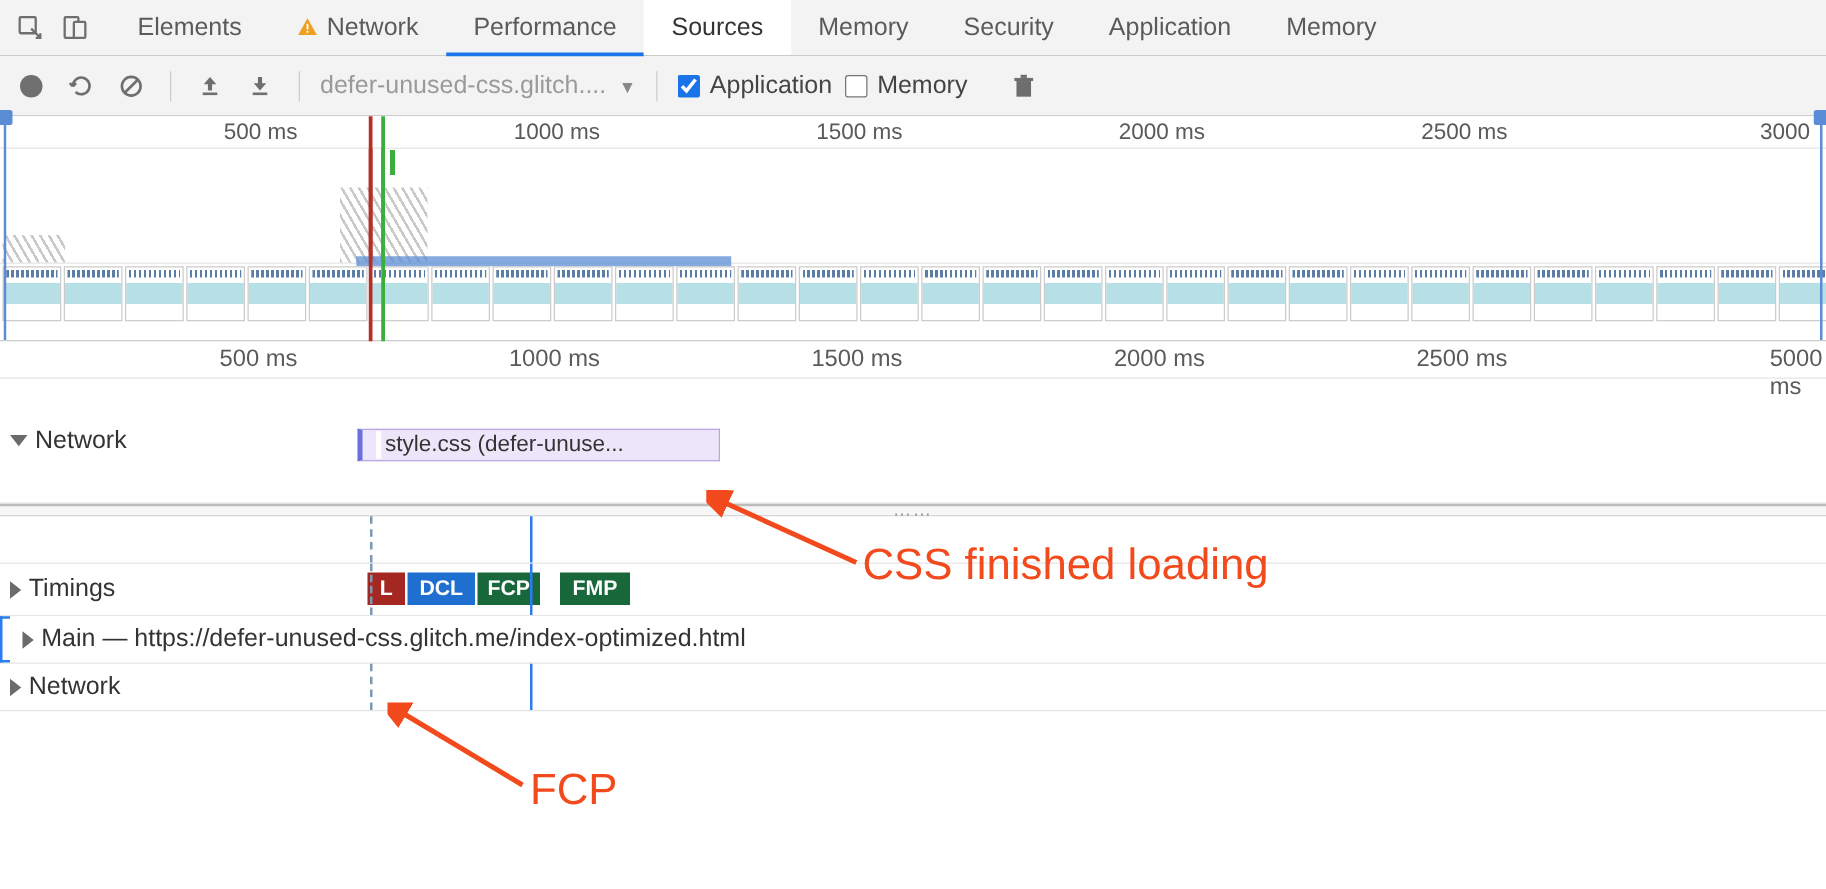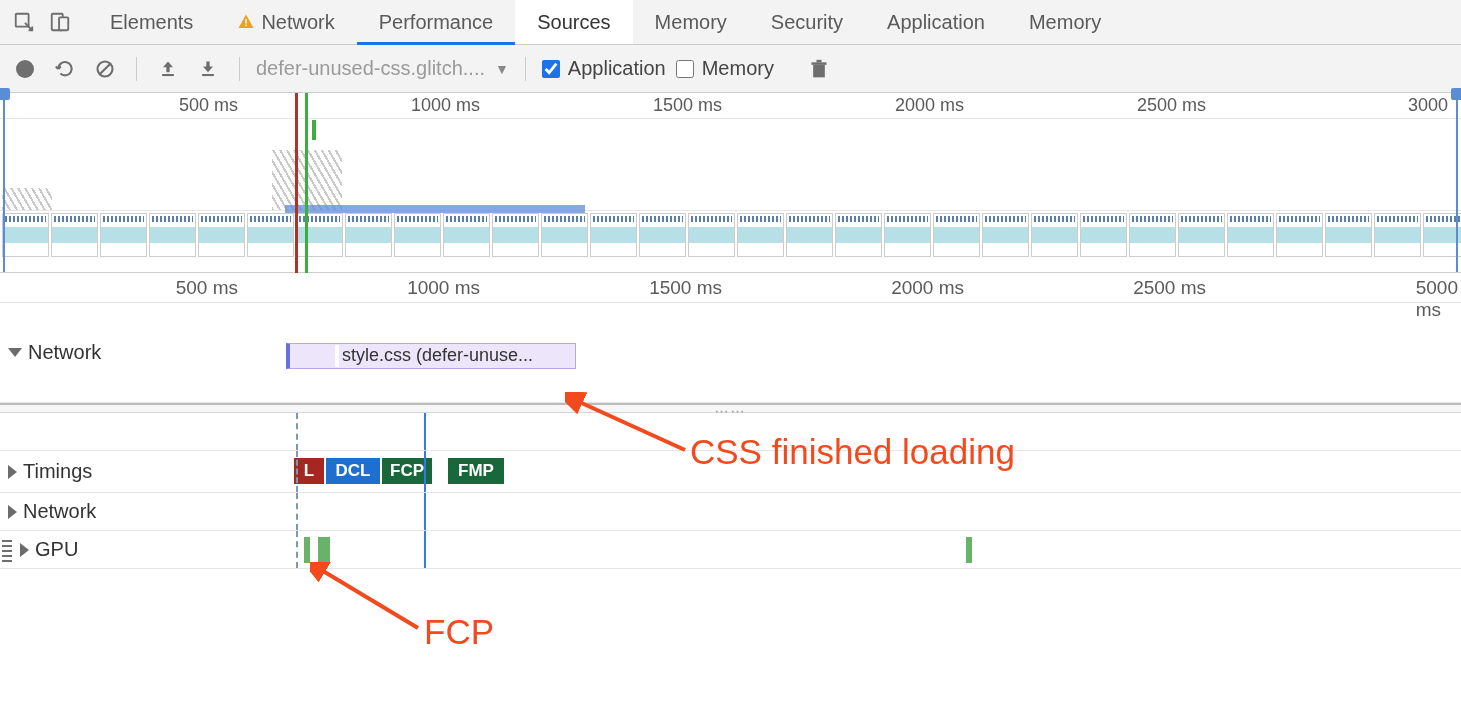--- a/index.html
+++ b/index.html
@@ -419,21 +419,21 @@
     <span class="rlabel" style="left:964px">2000 ms</span>
     <span class="rlabel" style="left:1206px">2500 ms</span>
     <span class="rlabel" style="left:1458px">5000 ms</span>
   </div>
 
   <div class="track" style="min-height:100px">
     <div class="track-label">
       <span class="tri down"></span>
       <span>Network</span>
     </div>
-    <div class="track-body" style="position:absolute;left:0;right:0;top:34px;bottom:0;text-align:center;">
+    <div class="track-body" style="position:absolute;left:0;right:0;top:34px;bottom:0;">
       <div class="net-bar" style="left:286px; width:290px;">
         <span class="gap"></span><span>style.css (defer-unuse...</span>
       </div>
     </div>
   </div>
 
   <div style="position:relative;height:10px;border-top:2px solid #bcbcbc;border-bottom:1px solid #d8d8d8;background:#f7f7f7">
     <div class="drag-handle">⋯⋯</div>
   </div>
 
@@ -451,45 +451,38 @@
     <div class="track-body">
       <div class="timing-bar timing-L" style="left:8px;width:30px">L</div>
       <div class="timing-bar timing-DCL" style="left:40px;width:54px">DCL</div>
       <div class="timing-bar timing-FCP" style="left:96px;width:50px">FCP</div>
       <div class="timing-bar timing-FMP" style="left:162px;width:56px">FMP</div>
     </div>
     <div class="vline-dash" style="left:296px"></div>
     <div class="vline-blue" style="left:424px"></div>
   </div>
 
+  <div class="track main-row" style="position:relative">
+    <div class="main-left-mark"></div>
+    <div class="track-label" style="padding-left:18px">
+      <span class="tri"></span>
+      <span>Main — https://defer-unused-css.glitch.me/index-optimized.html</span>
+    </div>
+  </div>
 
   <div class="track" style="position:relative">
     <div class="track-label">
       <span class="tri"></span>
       <span>Network</span>
     </div>
     <div class="track-body"></div>
     <div class="vline-dash" style="left:296px"></div>
     <div class="vline-blue" style="left:424px"></div>
   </div>
 
-  <div class="track" style="position:relative">
-    <div class="track-label" style="position:relative">
-      <span class="gpu-label-stripes"></span>
-      <span class="tri" style="margin-left:12px"></span>
-      <span>GPU</span>
-    </div>
-    <div class="track-body">
-      <div class="gpu-mark" style="left:18px"></div>
-      <div class="gpu-mark" style="left:32px;width:12px"></div>
-      <div class="gpu-mark" style="left:680px"></div>
-    </div>
-    <div class="vline-dash" style="left:296px"></div>
-    <div class="vline-blue" style="left:424px"></div>
-  </div>
 
 </div>
 
 <svg class="anno-arrow" style="left:565px; top:392px;" width="130" height="70">
   <defs>
       <marker id="ah1" markerWidth="10" markerHeight="10" refX="2" refY="3" orient="auto">
         <path d="M0,0 L0,6 L8,3 Z" fill="#f24a1d"></path>
       </marker>
     </defs>
   <line x1="120" y1="58" x2="10" y2="8" stroke="#f24a1d" stroke-width="4" marker-end="url(#ah1)"></line>

